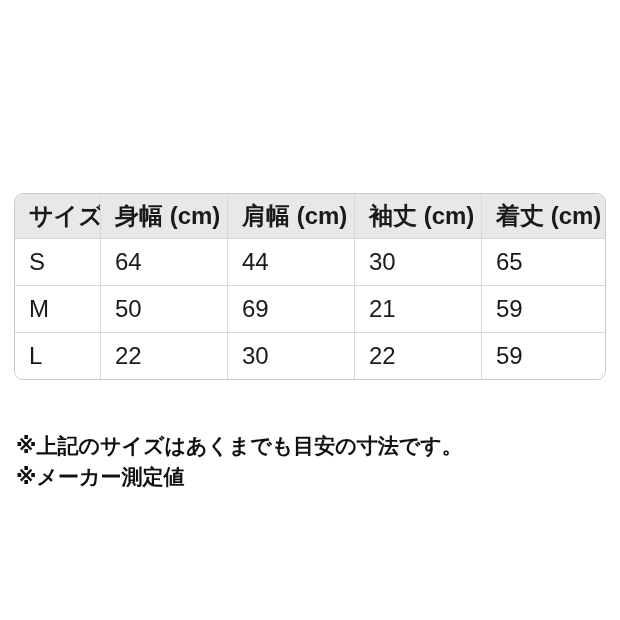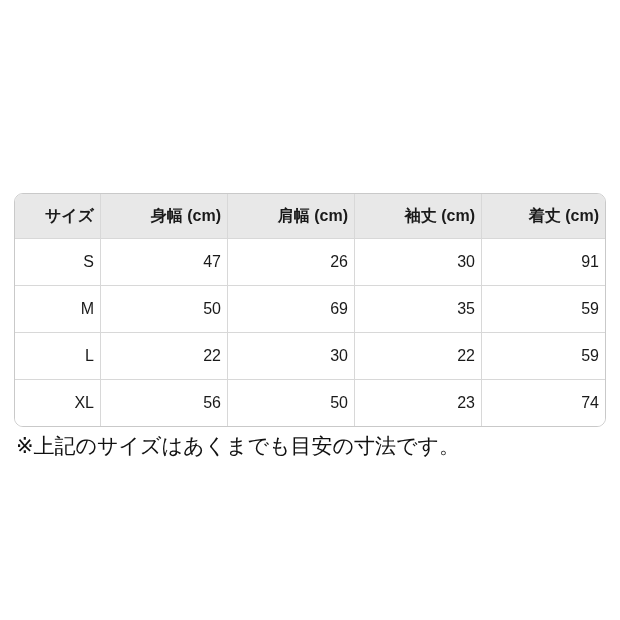--- a/index.html
+++ b/index.html
@@ -30,24 +30,24 @@
   table.size-table {
     border-collapse: separate;
     border-spacing: 0;
     width: 100%;
     table-layout: fixed;
   }
   .size-table col.c-size   { width: 85px;  }
   .size-table col.c-metric { width: 127px; }
   .size-table col.c-last   { width: auto;  }
   .size-table th, .size-table td {
-    text-align: right;
+    text-align: left;
     vertical-align: middle;
     padding: 0 6px 0 14px;
-    font-size: 16px;
+    font-size: 24px;
     line-height: 1;
     border-left: 1px solid #d8d8d8;
     border-top: 1px solid #d8d8d8;
     white-space: nowrap;
     overflow: hidden;
   }
   .size-table th {
     background: #e8e8e8;
     font-weight: bold;
     height: 44px;
@@ -62,21 +62,21 @@
     border-left: none;
   }
   .notes {
     position: absolute;
     left: 16px;
     top: 430px;
     width: 590px;
   }
   .note-line {
     font-size: 21px;
-    font-weight: normal;
+    font-weight: bold;
     line-height: 31px;
     color: #111111;
     white-space: nowrap;
   }
 </style>
 </head>
 <body>
 
 <div class="canvas">
 
@@ -94,47 +94,41 @@
           <th>サイズ</th>
           <th>身幅 (cm)</th>
           <th>肩幅 (cm)</th>
           <th>袖丈 (cm)</th>
           <th>着丈 (cm)</th>
         </tr>
       </thead>
       <tbody>
         <tr>
           <td>S</td>
-          <td>47</td>
-          <td>26</td>
+          <td>64</td>
+          <td>44</td>
           <td>30</td>
-          <td>91</td>
+          <td>65</td>
         </tr>
         <tr>
           <td>M</td>
           <td>50</td>
           <td>69</td>
-          <td>35</td>
+          <td>21</td>
           <td>59</td>
         </tr>
         <tr>
           <td>L</td>
           <td>22</td>
           <td>30</td>
           <td>22</td>
           <td>59</td>
         </tr>
-        <tr>
-          <td>XL</td>
-          <td>56</td>
-          <td>50</td>
-          <td>23</td>
-          <td>74</td>
-        </tr>
       </tbody>
     </table>
   </div>
 
   <div class="notes">
     <div class="note-line">※上記のサイズはあくまでも目安の寸法です。</div>
+    <div class="note-line">※メーカー測定値</div>
   </div>
 
 </div>
 
 </body></html>

